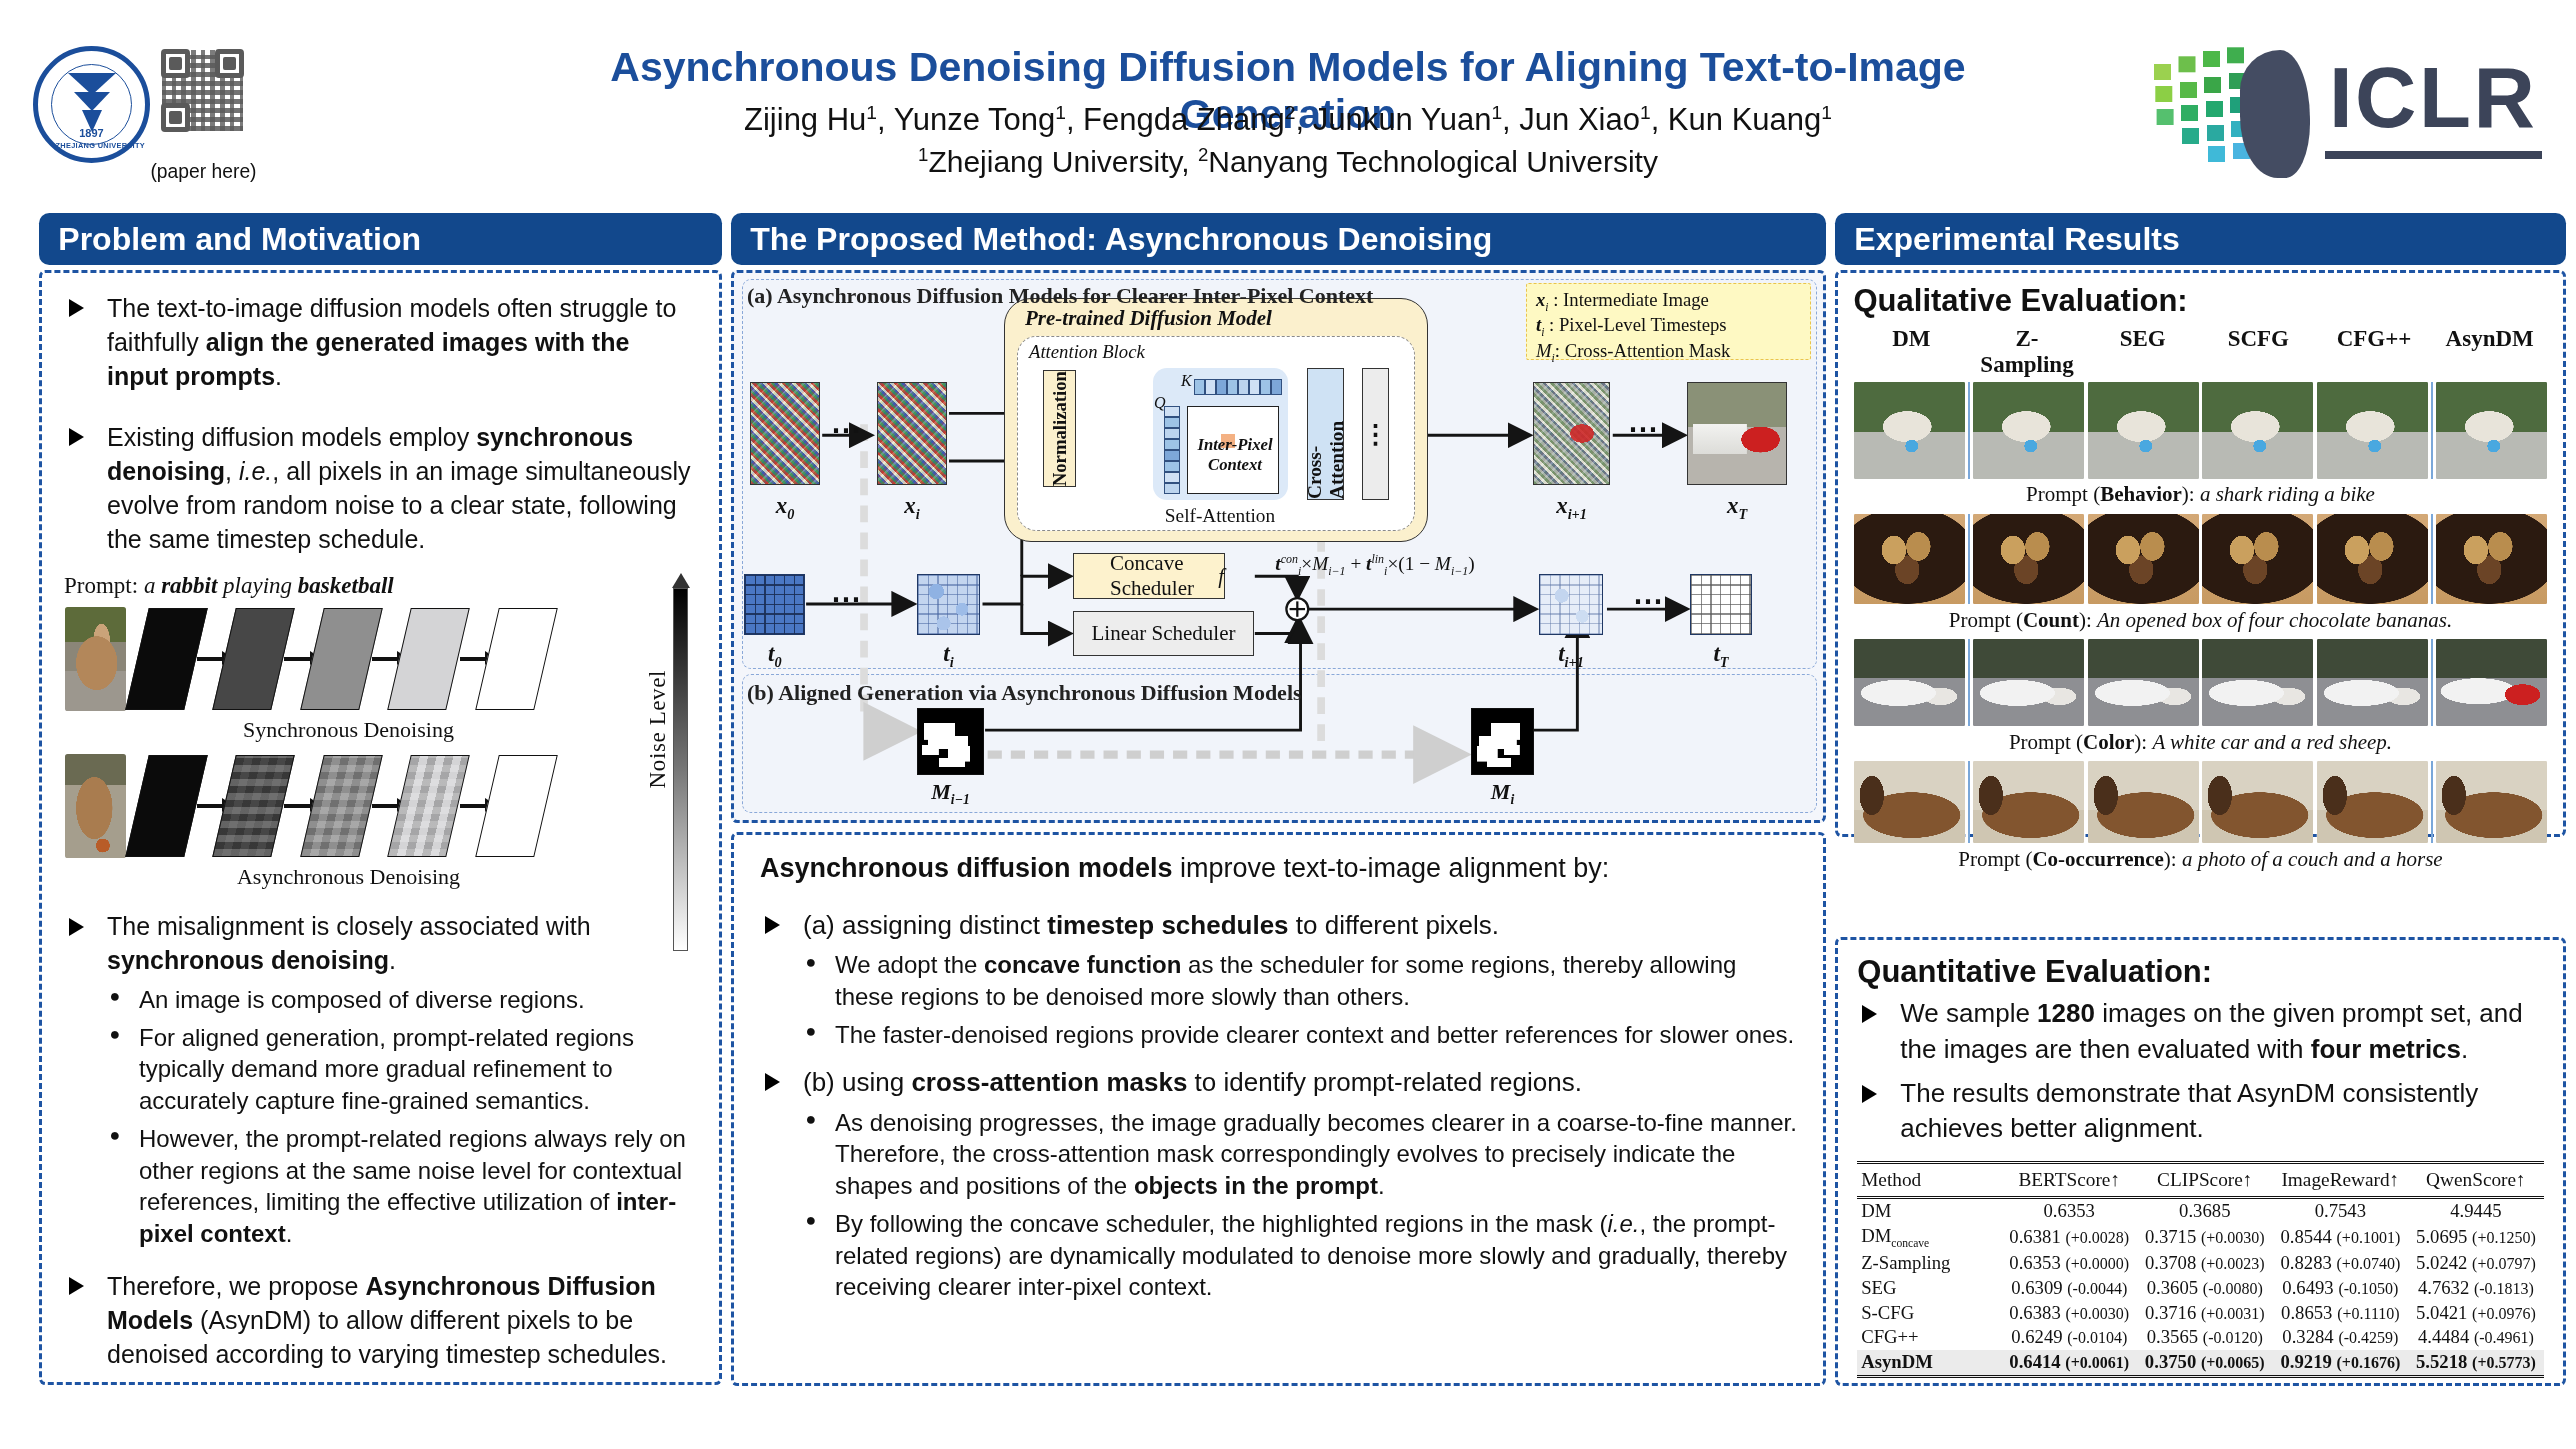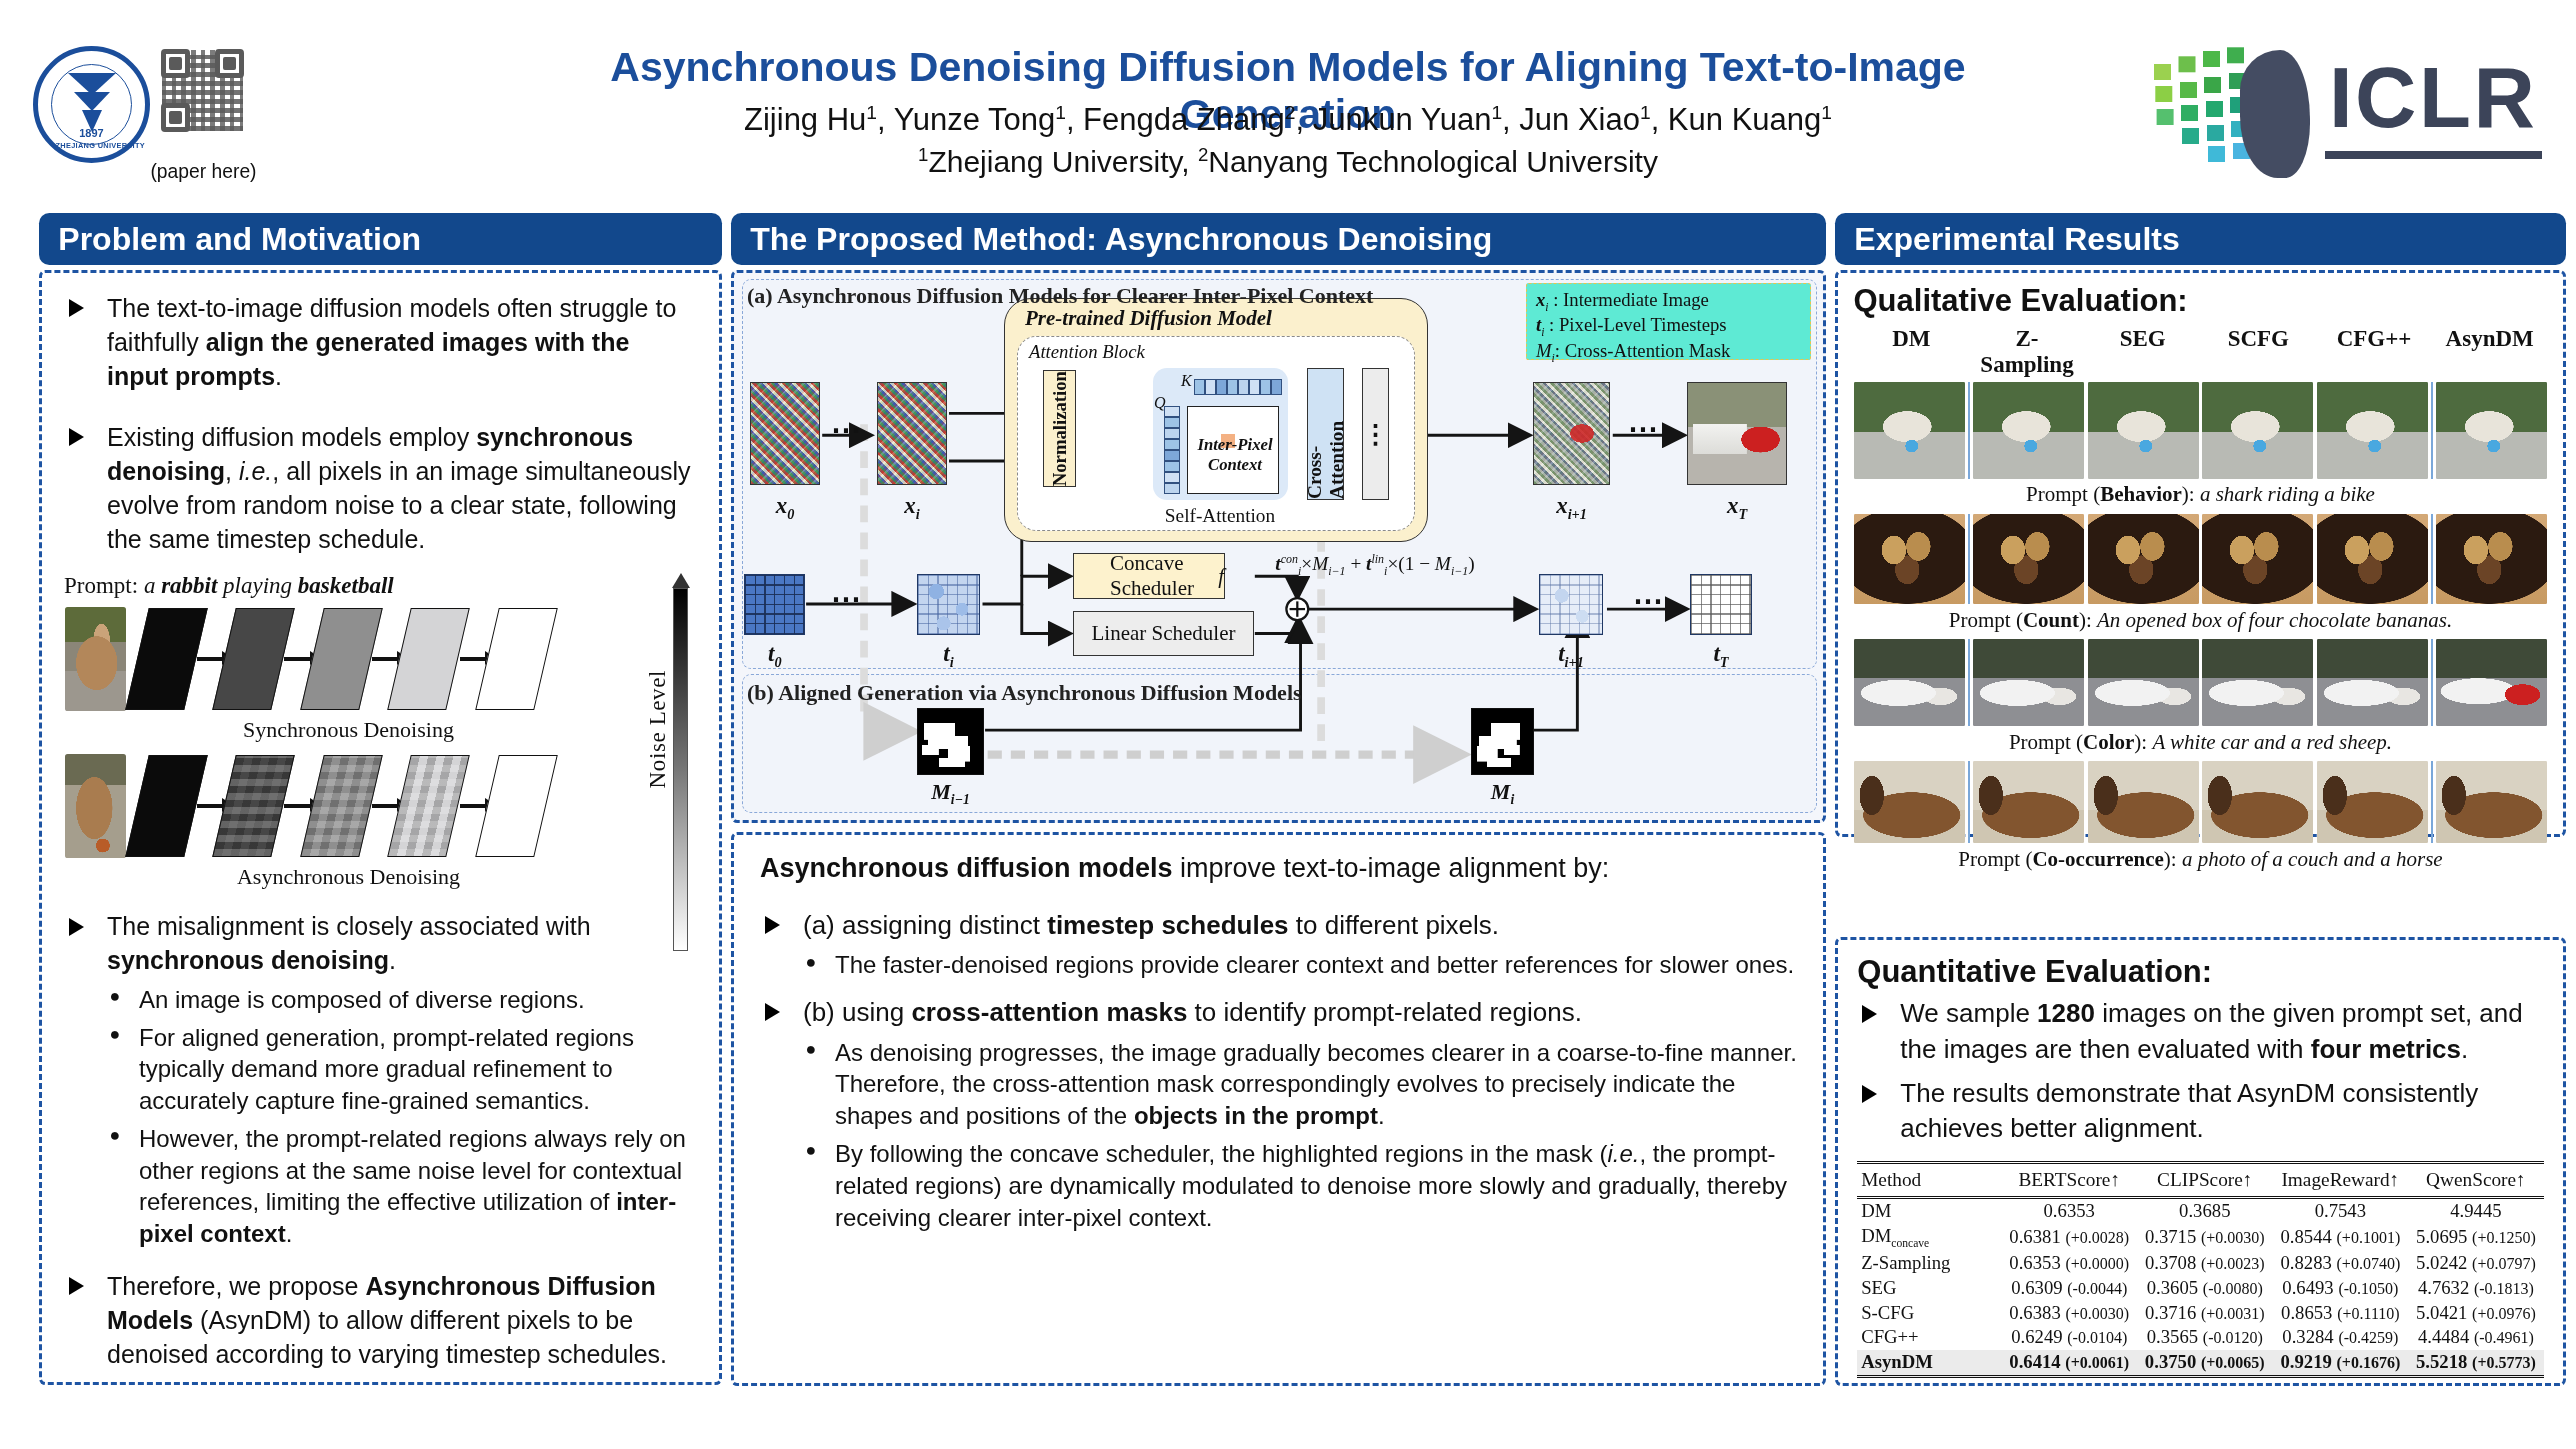--- a/index.html
+++ b/index.html
@@ -89,21 +89,21 @@
     font-family:"Liberation Serif",serif;font-size:23px;letter-spacing:0.6px;}
 
   
   .panel{position:absolute;border:1.9px dashed #8aa8d8;border-radius:9px;background:#f1f4fa;}
   .panel-a{left:7.7px;top:6.4px;width:1073px;height:388px;}
   .panel-b{left:7.7px;top:401px;width:1073px;height:137px;}
   .darrows{position:absolute;left:0;top:0;z-index:2;}
   .dg{z-index:3;}
   .ptitle{font-family:"Liberation Serif",serif;font-weight:700;font-size:22px;color:#222;z-index:3;}
   .legend{left:792px;top:9.7px;width:285px;height:77px;border:1.9px dashed #e9c44d;border-radius:2.6px;
-    background:#5eead4;padding:5.2px 9px;box-sizing:border-box;z-index:3;}
+    background:#fef9c3;padding:5.2px 9px;box-sizing:border-box;z-index:3;}
   .legend .row{font-family:"Liberation Serif",serif;font-size:18.7px;line-height:1.18;}
   .noise{background:
     repeating-linear-gradient(45deg,rgba(194,60,48,.75) 0 2.6px,rgba(52,140,92,.75) 2.6px 5.2px,rgba(64,86,180,.7) 5.2px 7.7px,rgba(235,235,215,.75) 7.7px 10.3px),
     repeating-linear-gradient(-45deg,#37649a 0 1.9px,#7fae52 1.9px 3.9px,#e8e4da 3.9px 5.8px,#b04434 5.8px 7.7px);}
   .noise2{background:
     radial-gradient(ellipse 16.7px 13px at 64% 50%,rgba(205,40,40,.9) 0 70%,transparent 71%),
     repeating-linear-gradient(45deg,rgba(120,150,110,.75) 0 2.6px,rgba(180,190,185,.75) 2.6px 5.2px,rgba(90,110,150,.6) 5.2px 7.7px,rgba(240,240,230,.8) 7.7px 10.3px),
     repeating-linear-gradient(-45deg,#6d8a62 0 1.9px,#c9cdc4 1.9px 3.9px,#8a7a66 3.9px 5.8px);}
   .clearimg{background:
     radial-gradient(ellipse 19.3px 13px at 74% 56%,#cc2020 0 99%,transparent 100%),
@@ -411,20 +411,21 @@
     <div class="abs ptitle" style="left:13px;top:407px;">(b) Aligned Generation via Asynchronous Diffusion Models</div>
     <div class="abs mask" style="left:183px;top:435px;width:67px;height:67px;"></div>
     <div class="imglabel" style="left:183px;top:506px;width:67px;font-size:22px;"><span class="i">M</span><span class="sub i">i−1</span></div>
     <div class="abs mask" style="left:737px;top:435px;width:63px;height:67px;background-position:60% 30%,30% 52%,12% 74%,70% 66%,40% 88%;"></div>
     <div class="imglabel" style="left:737px;top:506px;width:63px;font-size:22px;"><span class="i">M</span><span class="sub i">i</span></div>
   </div>
 
   <div class="abs dbox mid-box-b">
     <div class="mid-intro"><span class="b">Asynchronous diffusion models</span><span> improve text-to-image alignment by:</span></div>
     <div class="ar" style="margin-top:22px;"><span>(a) assigning distinct </span><span class="b">timestep schedules</span><span> to different pixels.</span></div>
+    <div class="dot sub-ind"><span>We adopt the </span><span class="b">concave function</span><span> as the scheduler for some regions, thereby allowing these regions to be denoised more slowly than others.</span></div>
     <div class="dot sub-ind"><span>The faster-denoised regions provide clearer context and better references for slower ones.</span></div>
     <div class="ar" style="margin-top:14px;"><span>(b) using </span><span class="b">cross-attention masks</span><span> to identify prompt-related regions.</span></div>
     <div class="dot sub-ind"><span>As denoising progresses, the image gradually becomes clearer in a coarse-to-fine manner. Therefore, the cross-attention mask correspondingly evolves to precisely indicate the shapes and positions of the </span><span class="b">objects in the prompt</span><span>.</span></div>
     <div class="dot sub-ind"><span>By following the concave scheduler, the highlighted regions in the mask (</span><span class="i">i.e.</span><span>, the prompt-related regions) are dynamically modulated to denoise more slowly and gradually, thereby receiving clearer inter-pixel context.</span></div>
   </div>
 
   <div class="abs dbox right-box-a">
     <div class="qual-title">Qualitative Evaluation:</div>
     <div class="mrow">
       <span>DM</span>

